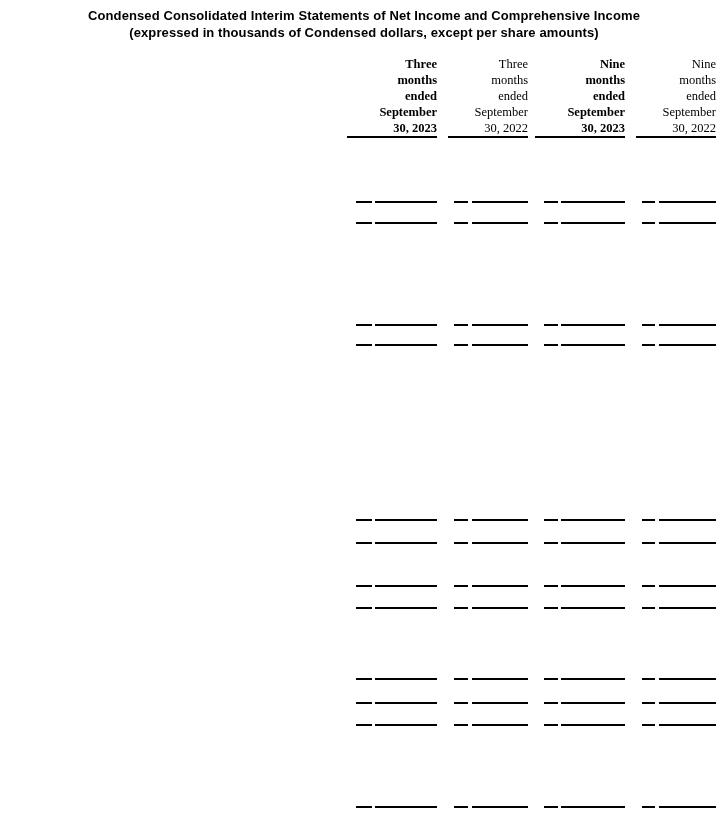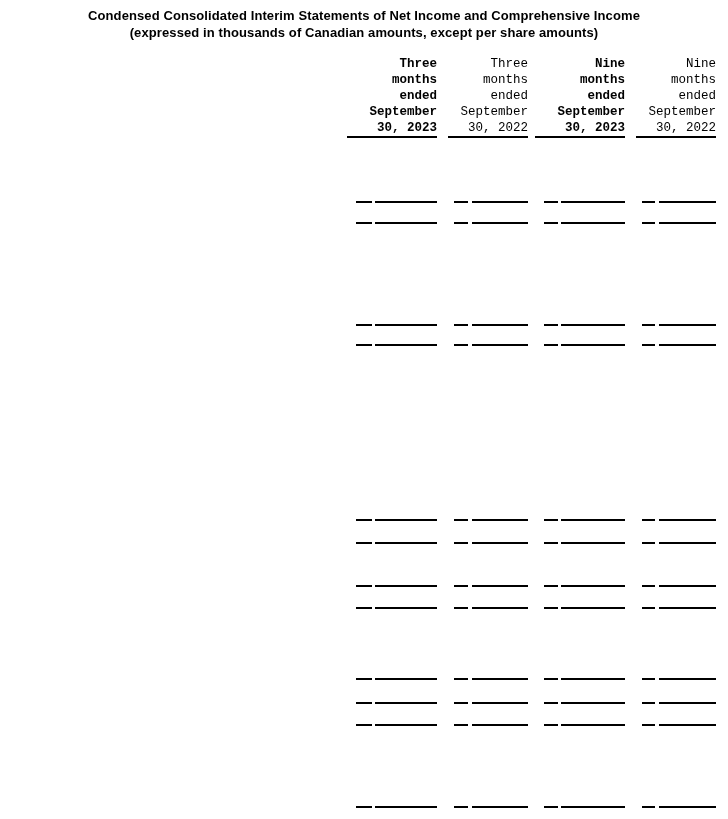--- a/index.html
+++ b/index.html
@@ -1,37 +1,37 @@
 <!DOCTYPE html>
 <html><head>
 <meta charset="utf-8">
 <style>
   html,body{margin:0;padding:0;background:#fff;}
   body{width:728px;height:819px;position:relative;overflow:hidden;font-family:"DejaVu Sans","Liberation Sans",sans-serif;color:#000;}
   .title{position:absolute;left:0;width:728px;text-align:center;font-weight:bold;font-size:13px;font-family:"Liberation Sans","DejaVu Sans",sans-serif;letter-spacing:0.1px;}
-  .hdr{position:absolute;text-align:right;font-size:12.5px;line-height:16px;font-family:Liberation Mono, monospace;}
+  .hdr{position:absolute;text-align:right;font-size:12.5px;line-height:16px;font-family:Liberation Serif, serif;}
   .hdr.b{font-weight:bold;}
   .hdr .last{border-bottom:2px solid #000;display:block;}
   .lbl{position:absolute;font-size:12.5px;white-space:nowrap;line-height:15px;}
   .lbl.b{font-weight:bold;}
   .lbl.ind{left:49px;}
   .lbl.noind{left:9px;}
   .cell{position:absolute;font-size:12.5px;text-align:right;line-height:15px;}
   .cell.b{font-weight:bold;}
   .dol{position:absolute;font-size:12.5px;line-height:15px;}
   .dol.b{font-weight:bold;}
   .ul{position:absolute;height:2px;background:#000;}
   .paren{position:absolute;font-size:12.5px;line-height:15px;}
   .paren.b{font-weight:bold;}
 </style>
 </head>
 <body>
 
 <div class="title" style="top:8px;">Condensed Consolidated Interim Statements of Net Income and Comprehensive Income</div>
-<div class="title" style="top:25px;">(expressed in thousands of Canadian amounts, except per share amounts)</div>
+<div class="title" style="top:25px;">(expressed in thousands of Condensed dollars, except per share amounts)</div>
 
 <div id="stmt">
     <div class="hdr b" style="left: 347px; top: 56px; width: 90px;">
       <span style="display: block;">Three</span>
       <span style="display: block;">months</span>
       <span style="display: block;">ended</span>
       <span style="display: block;">September</span>
       <span class="last" style="display: block;">30, 2023</span>
     </div>
     <div class="hdr" style="left: 448px; top: 56px; width: 80px;">

